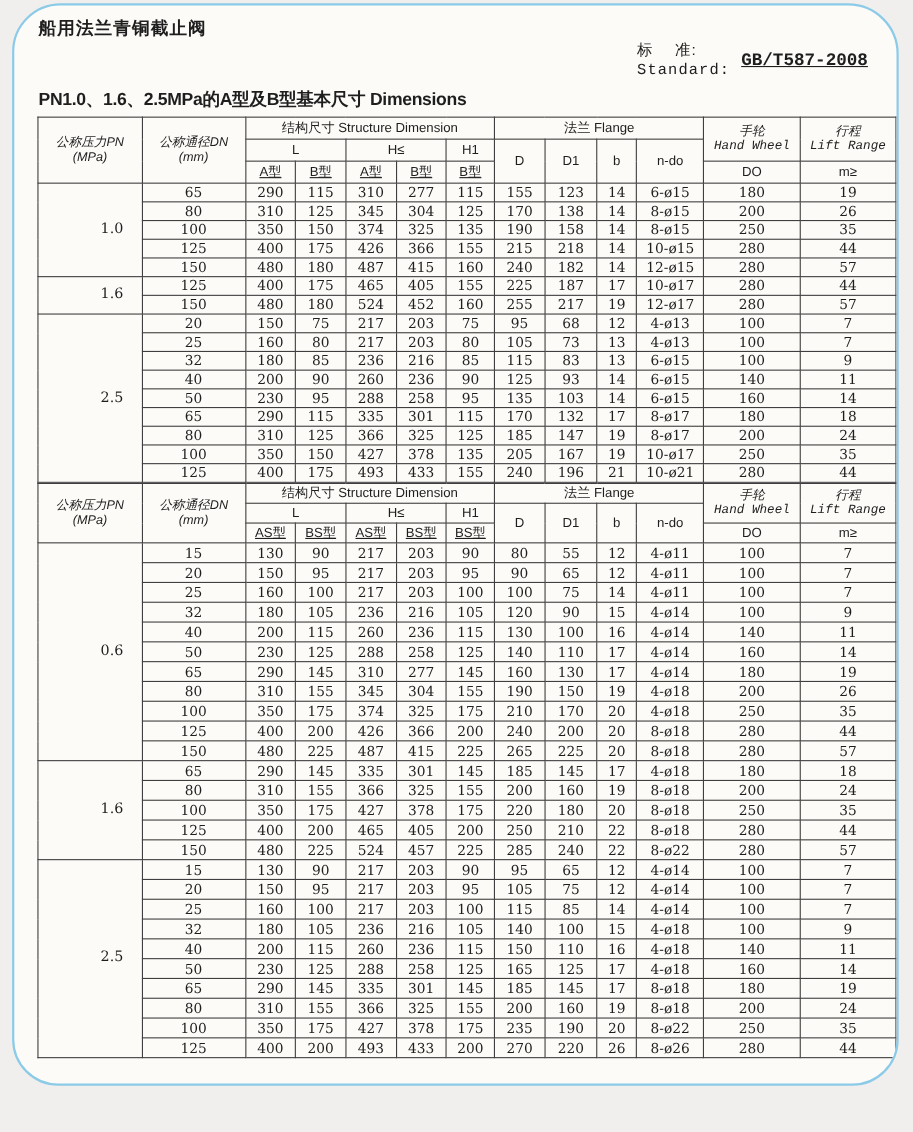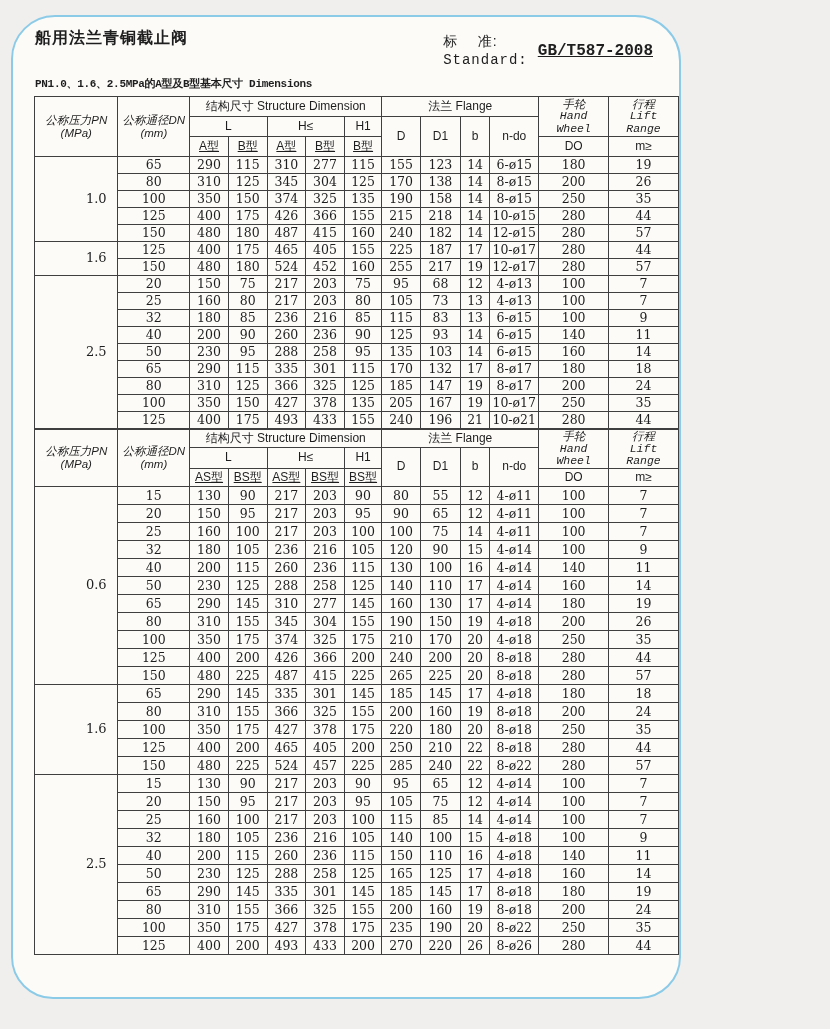--- a/index.html
+++ b/index.html
@@ -4,37 +4,37 @@
 <style>
   html,body { margin:0; padding:0; }
   body {
     width:830px; height:1029px;
     background:#f1efed;
     font-family:"Liberation Sans", sans-serif;
     position:relative;
     color:#1e1e1e;
   }
   .sheet {
-    position:absolute; left:11px; top:15px;
-    width:670px; height:984px;
+    position:absolute; left:11px; top:3px;
+    width:806px; height:984px;
     box-sizing:border-box;
     background:#fcfbf8;
     border:2px solid #8ccbe8;
     border-radius:44px 46px 42px 42px;
     overflow:hidden;
   }
   .head { display:flex; justify-content:space-between; align-items:flex-start; padding:11px 26px 0 22px; }
   .t-cn { font-size:16px; font-weight:bold; letter-spacing:1px; }
   .t-en { font-size:14px; font-weight:bold; font-family:"Liberation Mono", monospace; margin-top:3px; }
-  .std { display:flex; align-items:center; gap:10px; margin-top:4px; }
+  .std { display:flex; align-items:center; gap:10px; margin-top:20px; }
   .std-labels { font-size:14px; line-height:19px; }
   .std-cn { white-space:pre; letter-spacing:1px; }
   .std-en { font-family:"Liberation Mono", monospace; letter-spacing:1px; }
   .std-val { font-size:16px; font-weight:bold; font-family:"Liberation Mono", monospace;text-decoration:underline; }
-  .tbl-title { font-size:11px; font-weight:bold; font-family:Liberation Mono, monospace; margin:6px 0 5px 22px; letter-spacing:-0.3px; white-space:nowrap; }
+  .tbl-title { font-size:16px; font-weight:bold; font-family:Liberation Sans, sans-serif; margin:6px 0 5px 22px; letter-spacing:-0.3px; white-space:nowrap; }
   .tbl-title.second { margin-top:14px; }
   table { border-collapse:collapse; margin-left:21px; table-layout:fixed; background:#fcfbf8; }
   th, td {
     border:1px solid #3f3f3f;
     text-align:center; vertical-align:middle;
     padding:0; font-weight:normal; overflow:hidden;
     line-height:1.1;
   }
   thead th { font-size:12px; }
   thead .en { font-family:"Liberation Mono", monospace; font-size:11.5px; }

